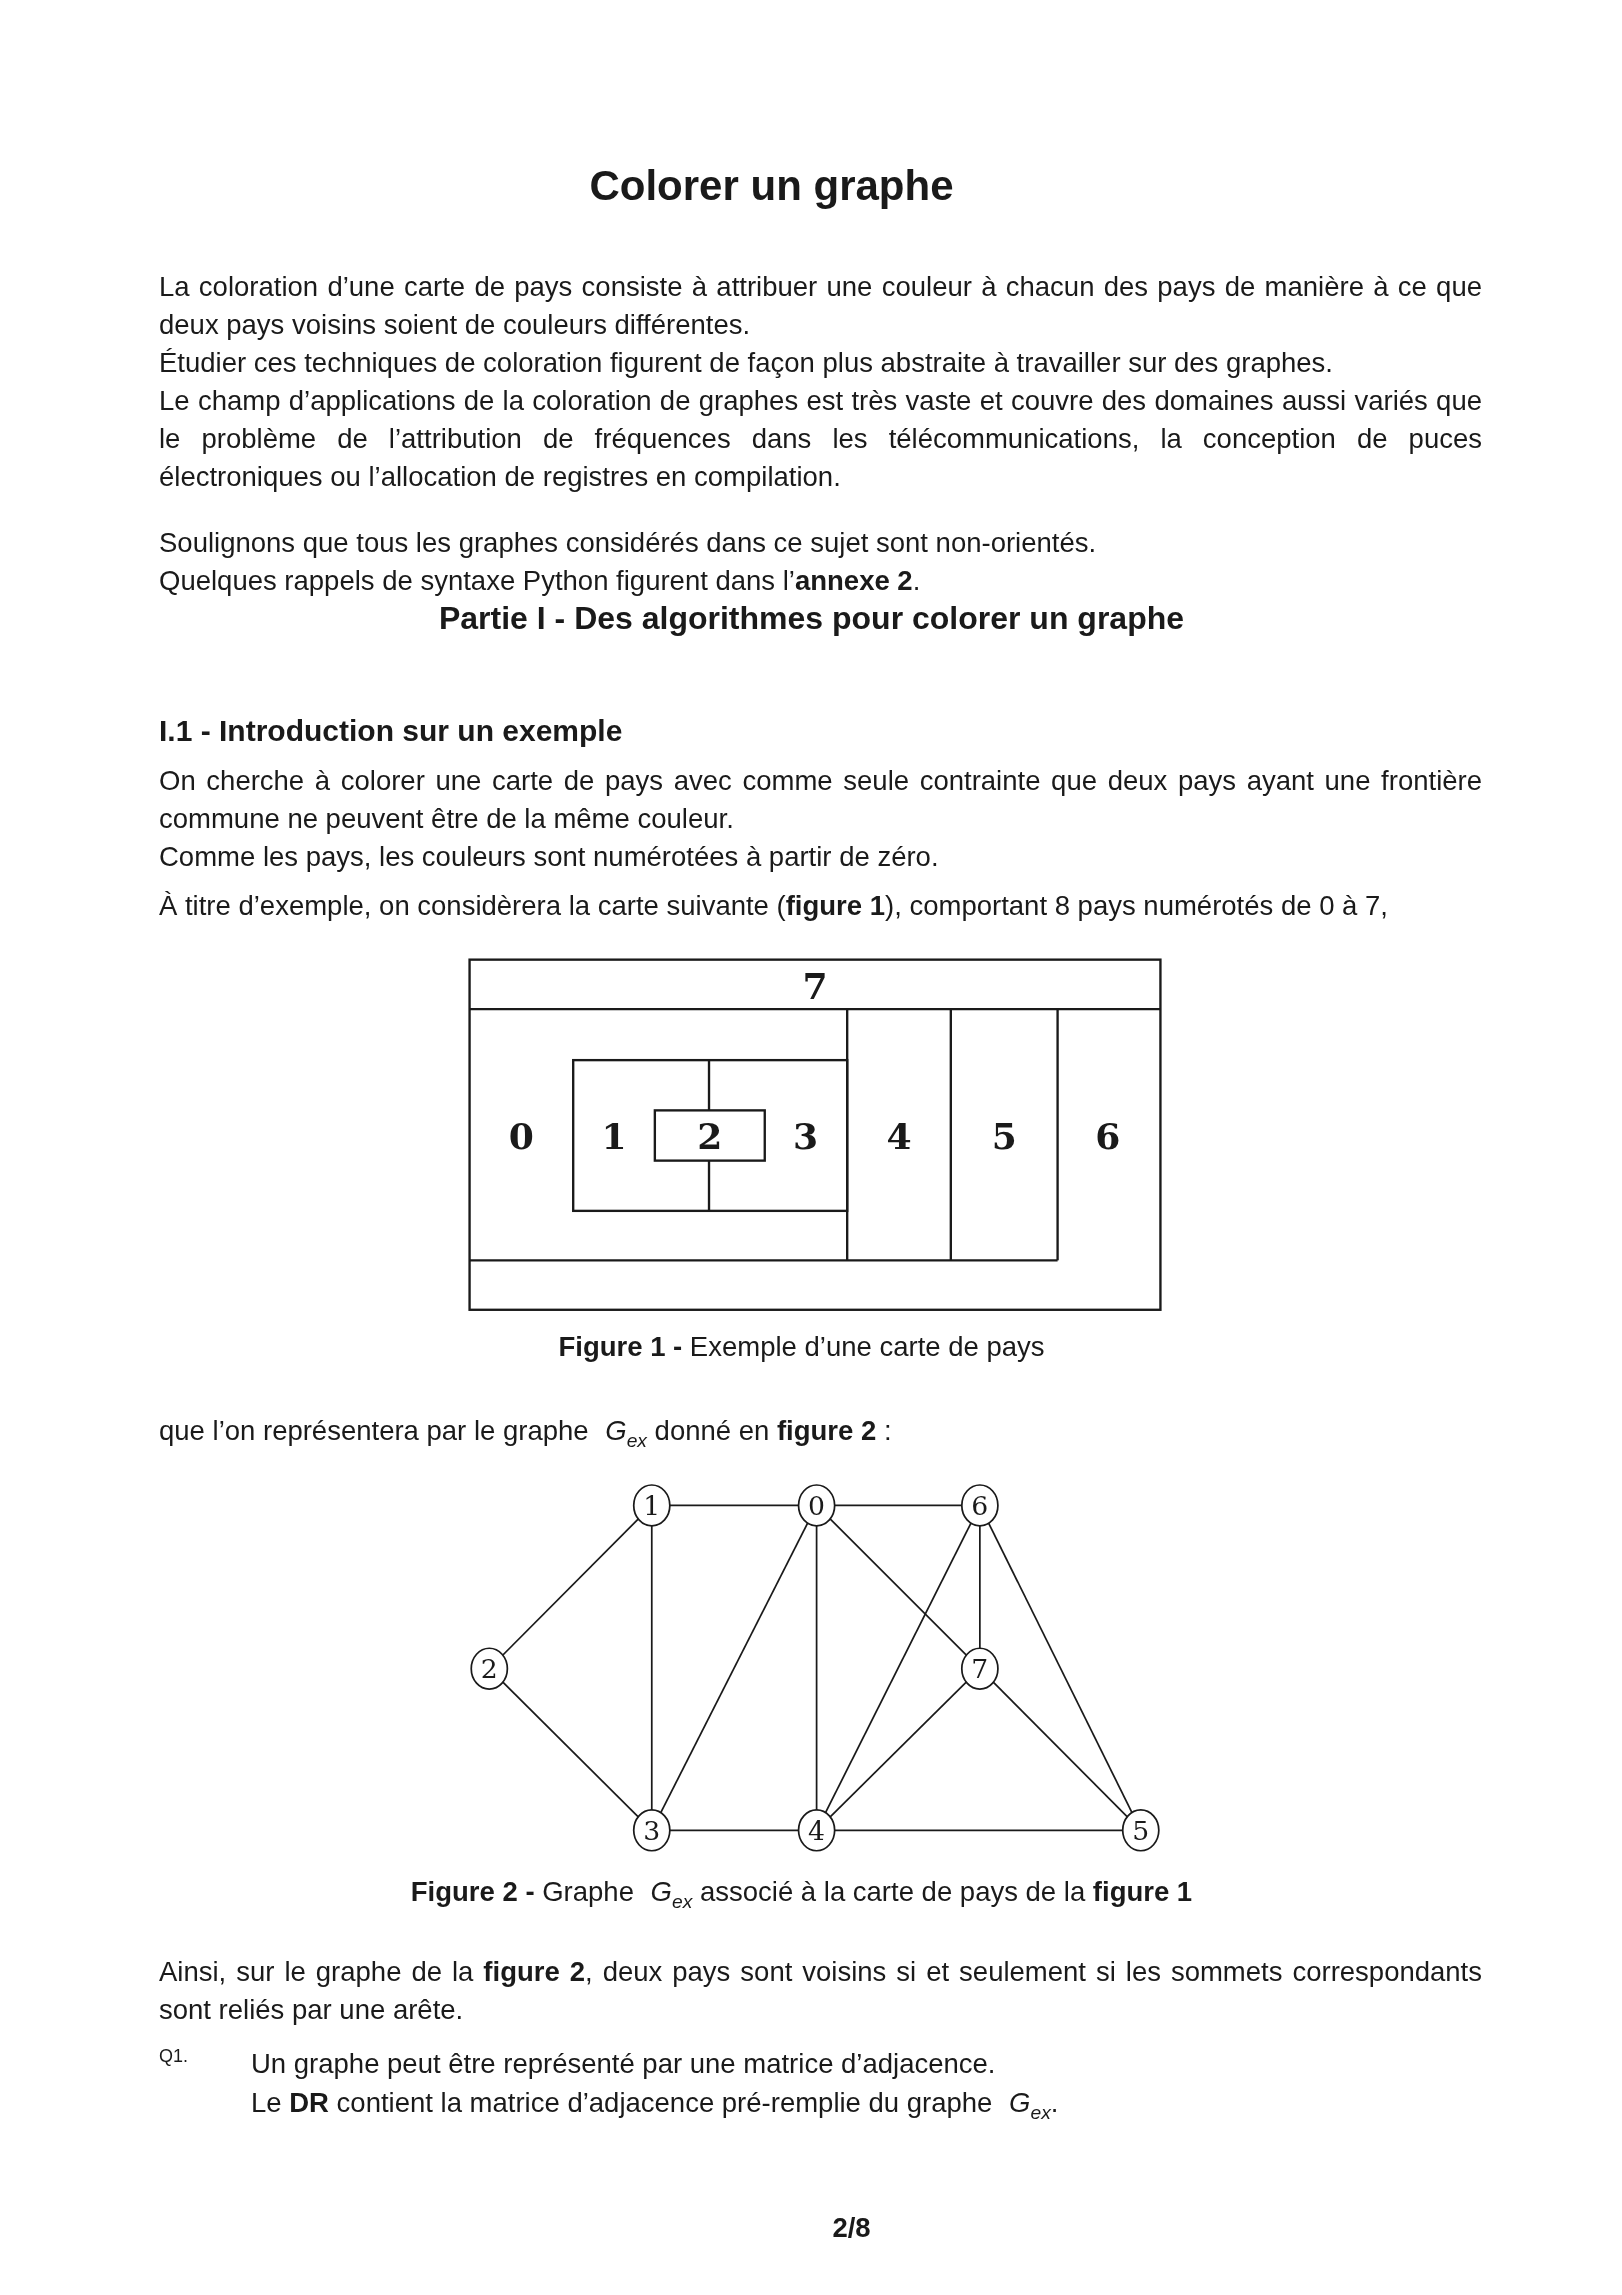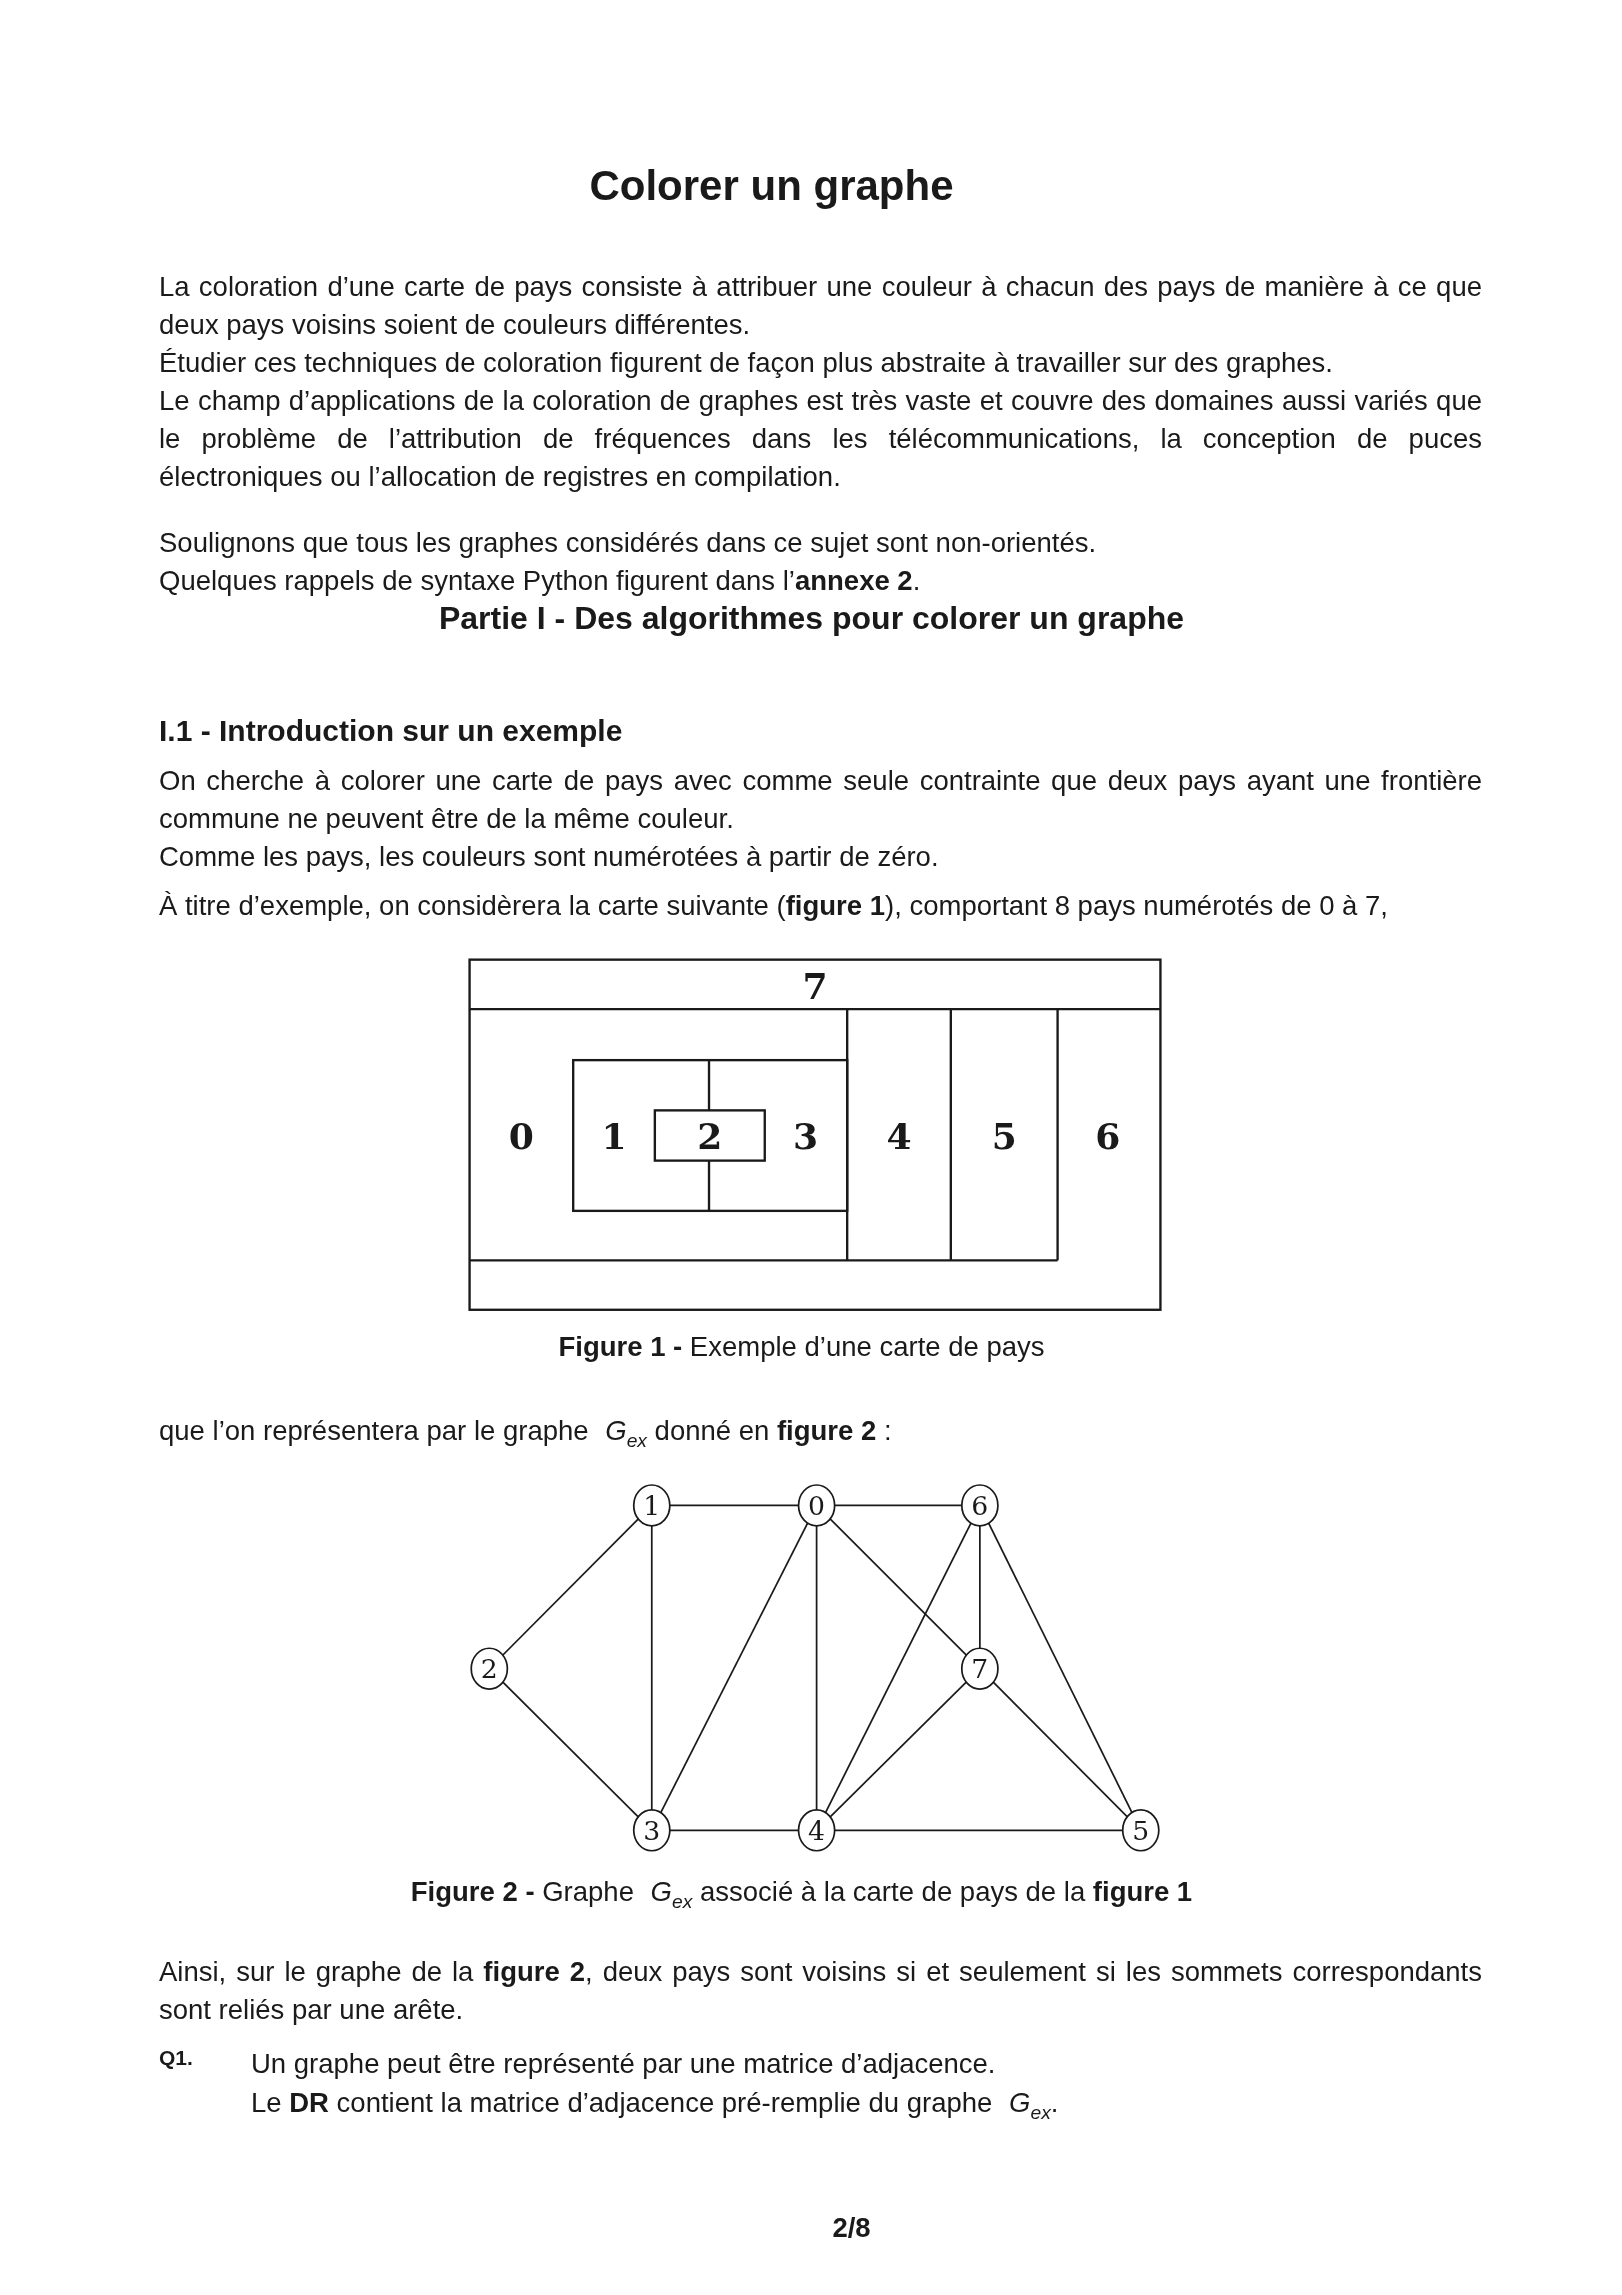--- a/index.html
+++ b/index.html
@@ -8,21 +8,21 @@
   .abs { position: absolute; }
   .title { left: 0; width: 1543px; top: 162px; text-align: center; font-weight: bold; font-size: 42px; }
   .para { left: 159px; width: 1323px; font-size: 27.5px; line-height: 38px; text-align: justify; }
   .para p { margin: 0; }
   .h2 { left: 0; width: 1623px; top: 600px; text-align: center; font-weight: bold; font-size: 32px; }
   .h3 { left: 159px; top: 714px; font-weight: bold; font-size: 30px; }
   .caption { left: 0; width: 1603px; text-align: center; font-size: 27.5px; }
   b { font-weight: bold; }
   .math { font-family: Liberation Sans, sans-serif; font-style: italic; margin-left: 9px; }
   .math sub { font-size: 0.7em; }
-  .q-label { left: 159px; top: 2046px; font-weight: bold; font-size: 21px; }
+  .q-label { left: 159px; top: 2046px; font-weight: normal; font-size: 18px; }
   .q-body { left: 251px; top: 2044px; font-size: 27.5px; line-height: 39px; width: 1225px; }
   .q-body p { margin: 0; }
   .footer { left: 0; width: 1623px; top: 2212px; text-align: center; font-weight: bold; font-size: 27.5px; margin-left: 40px; }
   svg text { font-family: "DejaVu Serif", serif; }
 </style>
 </head>
 <body>
 
 <div class="abs title">Colorer un graphe</div>
 

